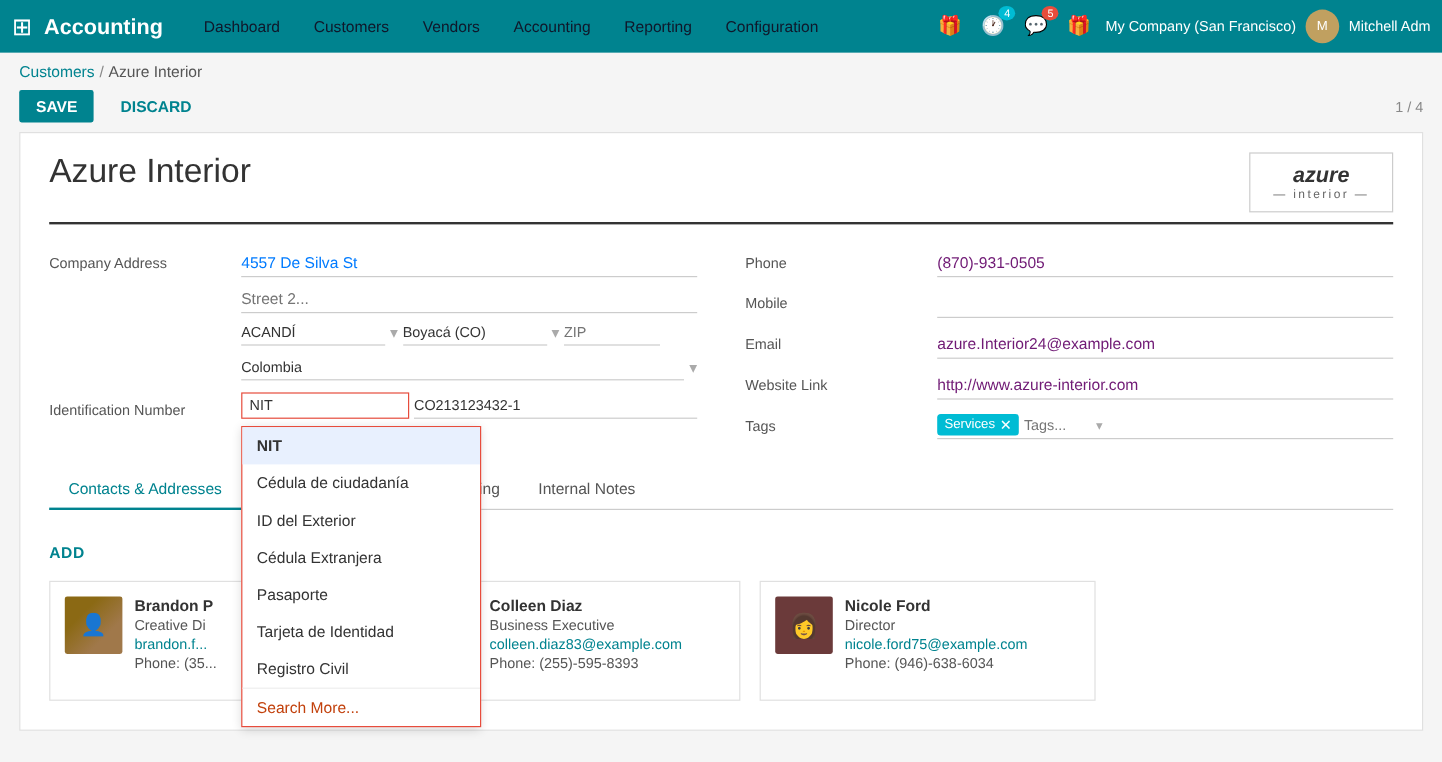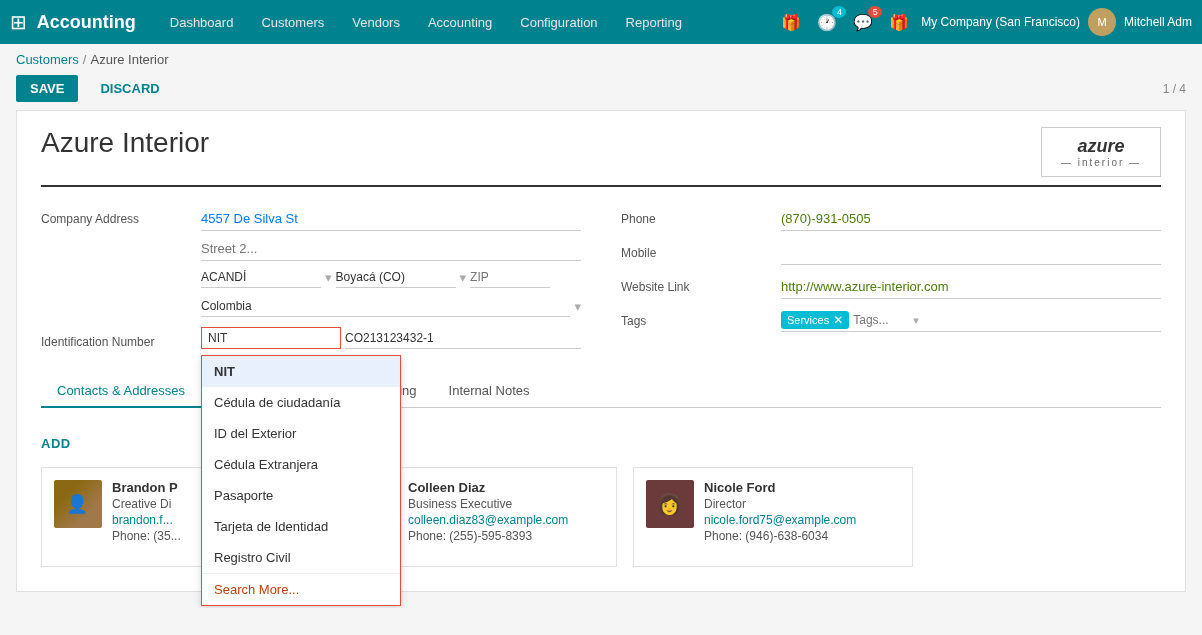--- a/index.html
+++ b/index.html
@@ -30,21 +30,21 @@
     .top-nav .nav-items {
       display: flex;
       gap: 0;
       flex: 1;
     }
     .top-nav .nav-item {
       padding: 0 14px;
       height: 44px;
       display: flex;
       align-items: center;
-      color: #e5e5e5;
+      color: #0f172a;
       cursor: pointer;
       font-size: 13px;
       text-decoration: none;
     }
     .top-nav .nav-right {
       display: flex;
       align-items: center;
       gap: 8px;
       margin-left: auto;
     }
@@ -223,21 +223,21 @@
       width: 100%;
       border: none;
       border-bottom: 1px solid #ccc;
       padding: 4px 0;
       font-size: 13px;
       color: #007bff;
       outline: none;
       background: transparent;
     }
     .field-input-plain {
-      color: #4d7c0f;
+      color: #701a75;
     }
     .field-input-placeholder {
       color: #aaa;
     }
     .address-row {
       display: flex;
       gap: 4px;
       margin-bottom: 8px;
       align-items: center;
     }
@@ -487,22 +487,22 @@
 <body>
 
 <div class="top-nav">
   <span class="app-grid">⊞</span>
   <span class="app-title">Accounting</span>
   <div class="nav-items">
     <a class="nav-item">Dashboard</a>
     <a class="nav-item">Customers</a>
     <a class="nav-item">Vendors</a>
     <a class="nav-item">Accounting</a>
+    <a class="nav-item">Reporting</a>
     <a class="nav-item">Configuration</a>
-    <a class="nav-item">Reporting</a>
   </div>
   <div class="nav-right">
     <div class="icon-btn">🎁</div>
     <div class="icon-btn" style="position:relative;">
       🕐
       <span class="badge badge-teal">4</span>
     </div>
     <div class="icon-btn" style="position:relative;">
       💬
       <span class="badge">5</span>
@@ -592,20 +592,26 @@
           <input class="field-input field-input-plain" type="text" value="(870)-931-0505" style="">
         </div>
       </div>
       <div class="field-row">
         <div class="field-label">Mobile</div>
         <div class="field-value">
           <input class="field-input field-input-plain" type="text" style="">
         </div>
       </div>
       <div class="field-row">
+        <div class="field-label">Email</div>
+        <div class="field-value">
+          <input class="field-input field-input-plain" type="text" value="azure.Interior24@example.com" style="">
+        </div>
+      </div>
+      <div class="field-row">
         <div class="field-label">Website Link</div>
         <div class="field-value">
           <input class="field-input field-input-plain" type="text" value="http://www.azure-interior.com" style="">
         </div>
       </div>
       <div class="field-row">
         <div class="field-label">Tags</div>
         <div class="field-value">
           <div class="tags-container">
             <span class="tag-badge">

